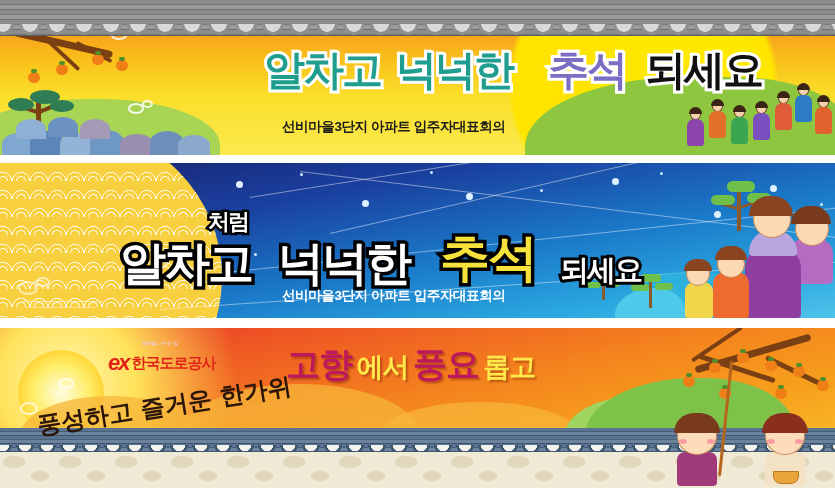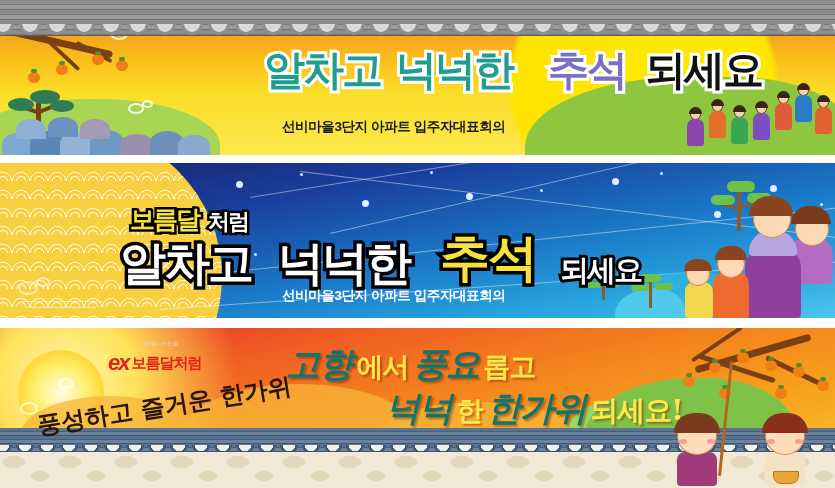--- a/index.html
+++ b/index.html
@@ -154,21 +154,21 @@
   .ex-tag  { position:absolute; top:-10px; left:34px; font-size:5px; font-weight:700; color:#f3c7c0; letter-spacing:-.2px; white-space:nowrap;}
 
   .calli {
     position:absolute; white-space:nowrap; color:#2b1508; font-weight:900;
     font-family:"DejaVu Serif", serif;
   }
   .b3-word { position:absolute; font-weight:900; white-space:nowrap; letter-spacing:-1px;
     font-family:"DejaVu Serif", serif; paint-order: stroke fill;
     text-shadow: 2px 2px 2px rgba(120,30,0,.45);
   }
-  .b3-white { color:#0f766e;font-style:italic; }
+  .b3-white { color:#be185d; }
   .b3-yellow{ color:#ffe94a; }
 
   
   .kid { position:absolute; }
   .kid-head { width:40px; height:38px; border-radius:50%; background:#fcdcb9; border:1.5px solid #c98a55;}
   .kid-hair { position:absolute; top:-4px; left:-3px; width:46px; height:20px; border-radius:23px 23px 0 0; background:#7a3a1c;}
   .kid-body { width:40px; height:34px; border-radius:8px 8px 4px 4px; margin-top:-3px;}
   .kid-cheek{ position:absolute; width:8px; height:5px; border-radius:50%; background:#f79ca0;}
   .pole { position:absolute; width:3px; background:#b5651d; border-radius:2px; transform-origin: bottom center;}
   .basket{ position:absolute; width:26px; height:13px; border-radius:0 0 8px 8px; background:#e9a43a; border:1px solid #b97b22;}
@@ -338,21 +338,20 @@
       <div style="position:absolute;right:42px;bottom:102px;width:44px;height:20px;border-radius:22px 22px 0 0;background:#8a4520;"></div>
       <div style="position:absolute;right:86px;bottom:0px;width:36px;height:46px;border-radius:12px 12px 3px 3px;background:#ef6a2e;"></div>
       <div style="position:absolute;right:90px;bottom:40px;width:28px;height:28px;border-radius:50%;background:#fbd9b5;border:1px solid #c98a55;"></div>
       <div style="position:absolute;right:88px;bottom:58px;width:32px;height:14px;border-radius:16px 16px 0 0;background:#8a4520;"></div>
       <div style="position:absolute;right:122px;bottom:0px;width:28px;height:36px;border-radius:9px 9px 3px 3px;background:#f2d64c;"></div>
       <div style="position:absolute;right:125px;bottom:32px;width:24px;height:24px;border-radius:50%;background:#fbd9b5;border:1px solid #c98a55;"></div>
       <div style="position:absolute;right:123px;bottom:47px;width:28px;height:12px;border-radius:14px 14px 0 0;background:#8a4520;"></div>
     </div>
 
     <div style="position:absolute;inset:0;">
-      <span class="b2-word b2-small" style="left:130px;top:40px;">보름달</span>
       <span class="b2-word b2-small2" style="left:208px;top:44px;">처럼</span>
       <span class="b2-word b2-big" style="left:120px;top:70px;">알차고</span>
       <span class="b2-word b2-big" style="left:278px;top:70px;">넉넉한</span>
       <span class="b2-word b2-big-y" style="left:440px;top:62px;">추석</span>
       <span class="b2-word b2-mid" style="left:560px;top:88px;">되세요</span>
     </div>
     <div class="sub" style="left:282px; top:124px; color:#ffffff;">선비마을3단지 아파트 입주자대표회의</div>
   </div>
 
   <div class="gap" style="top:318px;height:10px;"></div>
@@ -382,40 +381,34 @@
       <div class="fruit" style="right:104px;top:56px;"></div>
       <div class="fruit" style="right:6px;top:48px;"></div>
     </div>
 
     <div class="tiles-bot"></div>
     <div id="b3-wall"></div>
 
     <div class="ex-logo" style="left:108px; top:22px;">
       <span class="ex-tag">행복을 나누는 길</span>
       <span class="ex-mark">ex</span>
-      <span class="ex-name">보름달처럼</span>
+      <span class="ex-name">한국도로공사</span>
     </div>
 
     <div class="cloudswirl" style="left:58px;top:50px;width:16px;height:11px;border-color:rgba(255,255,255,.75);"></div>
     <div class="cloudswirl" style="left:20px;top:74px;width:18px;height:13px;border-color:rgba(255,255,255,.75);"></div>
 
     <div class="calli" style="left:36px; top:62px; font-size:24px; transform:rotate(-9deg);">풍성하고 즐거운 한가위</div>
 
     <div style="position:absolute;inset:0;">
       <div style="position:absolute; left:286px; top:14px; white-space:nowrap;">
         <span class="b3-word b3-white" style="position:static; font-size:34px;">고향</span>
         <span class="b3-word b3-yellow" style="position:static; font-size:27px;">에서</span>
         <span class="b3-word b3-white" style="position:static; font-size:34px;"> 풍요</span>
         <span class="b3-word b3-yellow" style="position:static; font-size:27px;">롭고</span>
-      </div>
-      <div style="position:absolute; left:386px; top:58px; white-space:nowrap;">
-        <span class="b3-word b3-white" style="position:static; font-size:34px;">넉넉</span>
-        <span class="b3-word b3-yellow" style="position:static; font-size:27px;">한</span>
-        <span class="b3-word b3-white" style="position:static; font-size:34px;"> 한가위</span>
-        <span class="b3-word b3-yellow" style="position:static; font-size:28px;"> 되세요!</span>
       </div>
     </div>
 
     <div class="pole" style="right:114px; bottom:12px; height:116px; transform:rotate(6deg);"></div>
     <div class="kid" style="right:112px; bottom:2px; width:46px;">
       <div style="position:relative;width:44px;">
         <div class="kid-hair"></div>
         <div class="kid-head"></div>
         <div class="kid-cheek" style="left:2px;top:22px;"></div>
         <div class="kid-cheek" style="left:30px;top:22px;"></div>

